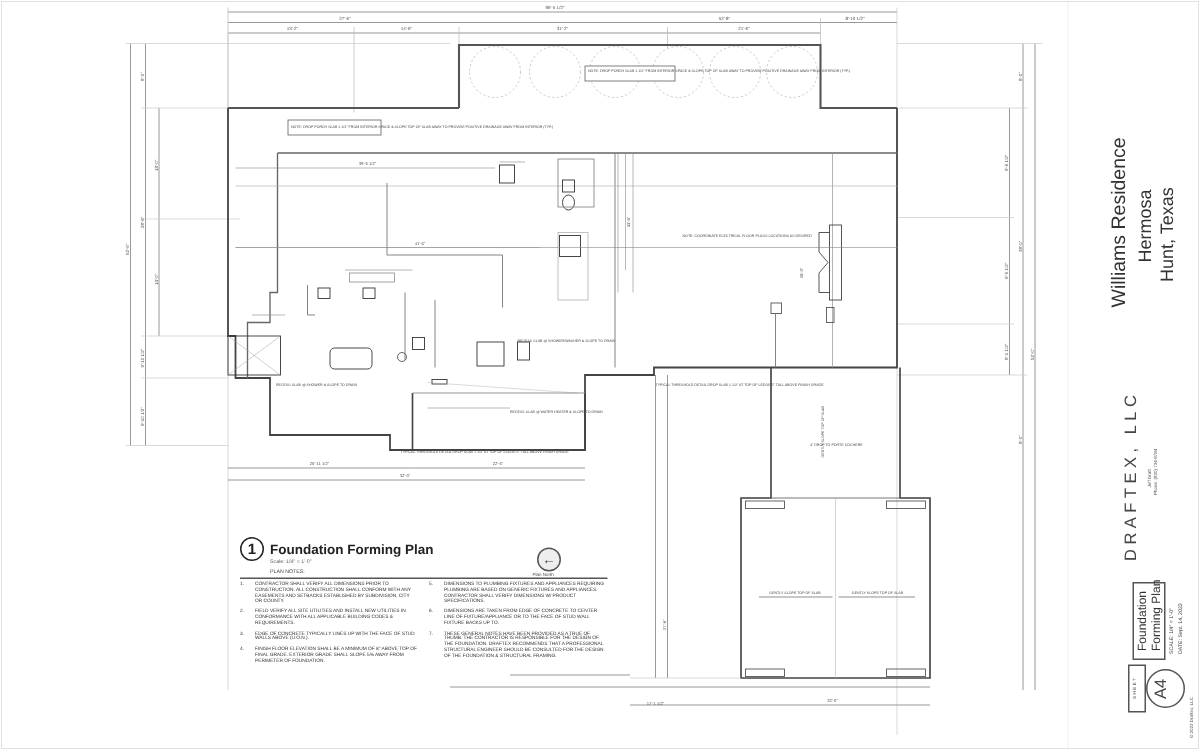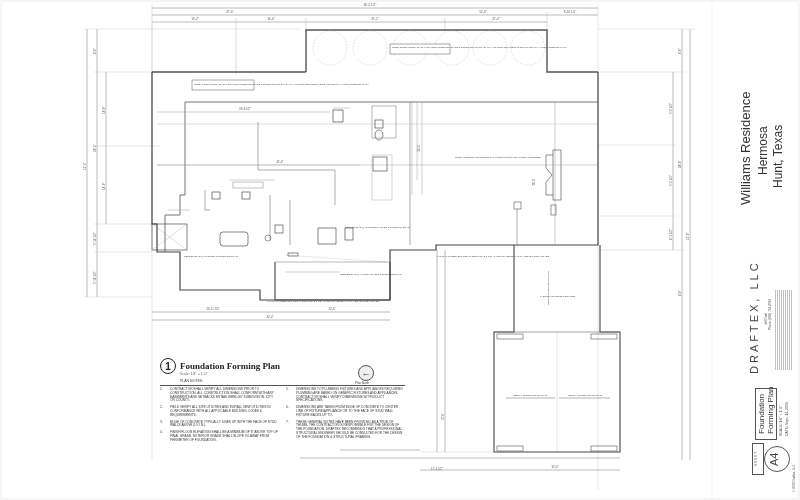--- a/index.html
+++ b/index.html
@@ -2,21 +2,21 @@
 <html><head>
 <meta charset="utf-8">
 <style>
   html,body{margin:0;padding:0;background:#fff;}
   body{width:800px;height:500px;position:relative;overflow:hidden;font-family:"Liberation Sans",sans-serif;color:#222;}
   #plan{position:absolute;left:0;top:0;}
   .vtext{position:absolute;transform-origin:left top;transform:rotate(-90deg);white-space:nowrap;}
   .notes{position:absolute;left:160px;top:358px;width:265px;height:110px;}
   .notes .title-row{display:flex;align-items:center;gap:4px;}
   .notes .num{width:14px;height:14px;border:1.6px solid #222;border-radius:50%;font-size:10px;font-weight:bold;display:flex;align-items:center;justify-content:center;}
-  .notes .ttl{font-size:9px;font-weight:bold;font-family:Liberation Serif, serif;}
+  .notes .ttl{font-size:9px;font-weight:bold;}
   .notes .scale{font-size:3.5px;color:#666;margin-left:20px;margin-top:-2px;}
   .notes .sub{font-size:3.5px;color:#444;margin-left:20px;margin-top:3px;}
   .notes hr{border:0;border-top:0.8px solid #555;margin:2px 0 2px 0;width:245px;}
   .notes .cols{display:flex;gap:8px;}
   .notes .col{width:118px;}
   .notes .item{display:flex;font-size:3.2px;line-height:3.8px;color:#333;margin-bottom:3px;}
   .notes .item .n{width:10px;flex:none;}
   .north{position:absolute;left:358px;top:365px;width:14px;height:14px;border:1px solid #555;border-radius:50%;display:flex;align-items:center;justify-content:center;font-size:9px;color:#444;background:#eee;}
   .northlbl{position:absolute;left:355px;top:381px;font-size:3px;color:#444;}
   .sheet{position:absolute;left:755px;top:388px;width:20px;height:50px;border:1px solid #555;}

